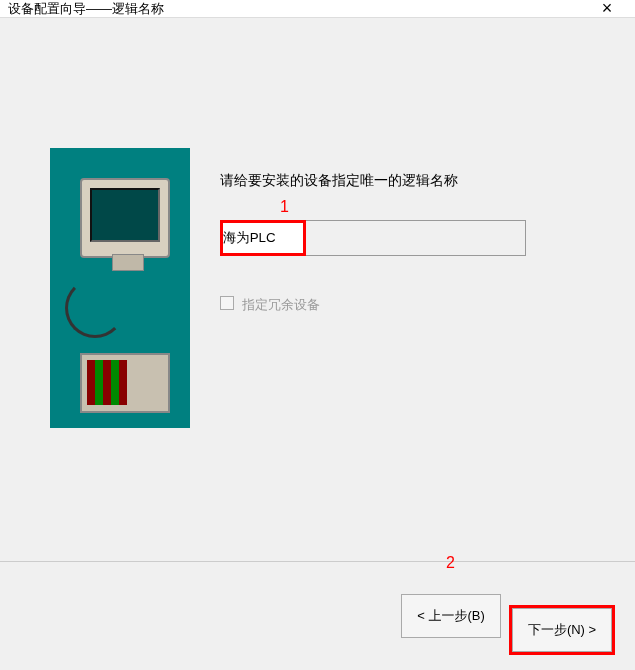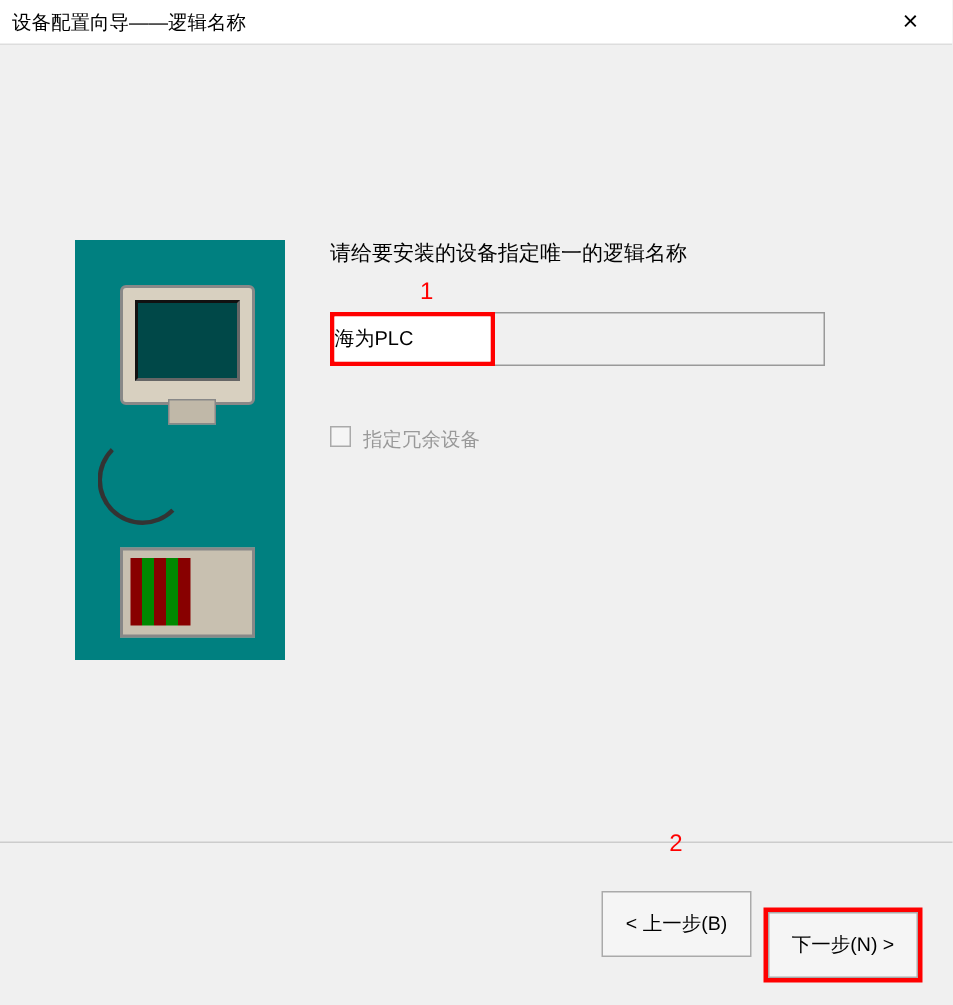--- a/index.html
+++ b/index.html
@@ -5,21 +5,21 @@
     * { box-sizing: border-box; margin: 0; padding: 0; }
     body {
       font-family: "Microsoft YaHei", "SimSun", sans-serif;
       font-size: 13px;
       background: #f0f0f0;
       width: 635px;
       height: 670px;
       overflow: hidden;
     }
     .titlebar {
-      height: 30px;
+      height: 18px;
       background: #fff;
       border-bottom: 1px solid #ddd;
       display: flex;
       align-items: center;
       padding: 0 8px;
       justify-content: space-between;
     }
     .close-btn {
       font-size: 18px;
       cursor: pointer;
@@ -88,35 +88,35 @@
       position: absolute;
       top: 5px; left: 5px;
       width: 40px; height: 45px;
       background: linear-gradient(90deg, #800 0 8px, #080 8px 16px, #800 16px 24px, #080 24px 32px, #800 32px);
     }
     .form-panel {
       flex: 1;
       padding: 120px 30px 0 30px;
       position: relative;
     }
-    .prompt { font-size: 14px; margin-bottom: 30px; }
+    .prompt { font-size: 14px; margin-bottom: 30px; margin-top: 24px; }
     .input-row { position: relative; }
     .marker1 {
       position: absolute;
       color: #ff0000;
       font-size: 16px;
       top: -22px;
       left: 60px;
     }
     .highlight-box {
       border: 3px solid #ff0000;
       padding: 0;
       display: inline-block;
     }
-    .highlight-box input { border: none; width: 104px; height: 30px; }
+    .highlight-box input { border: none; width: 80px; height: 30px; }
     .input-wrap { display: flex; align-items: stretch; }
     .input-rest {
       border: 1px solid #999;
       border-left: none;
       width: 220px;
     }
     .checkbox-row {
       margin-top: 40px;
       display: flex;
       color: #999;

